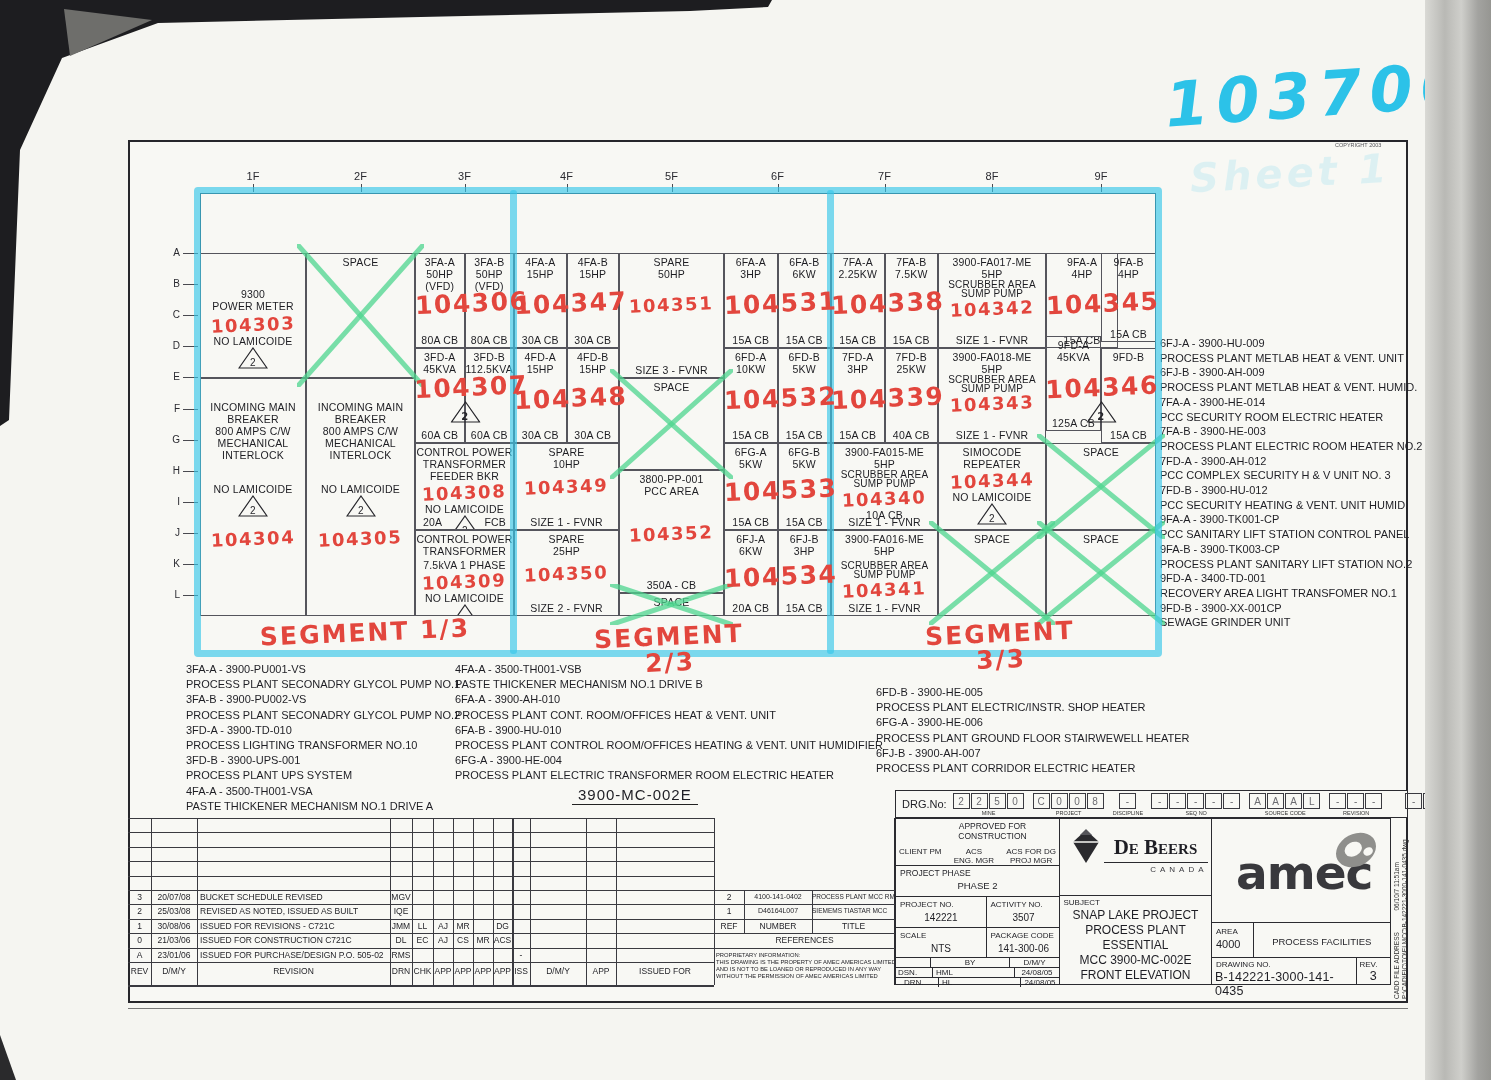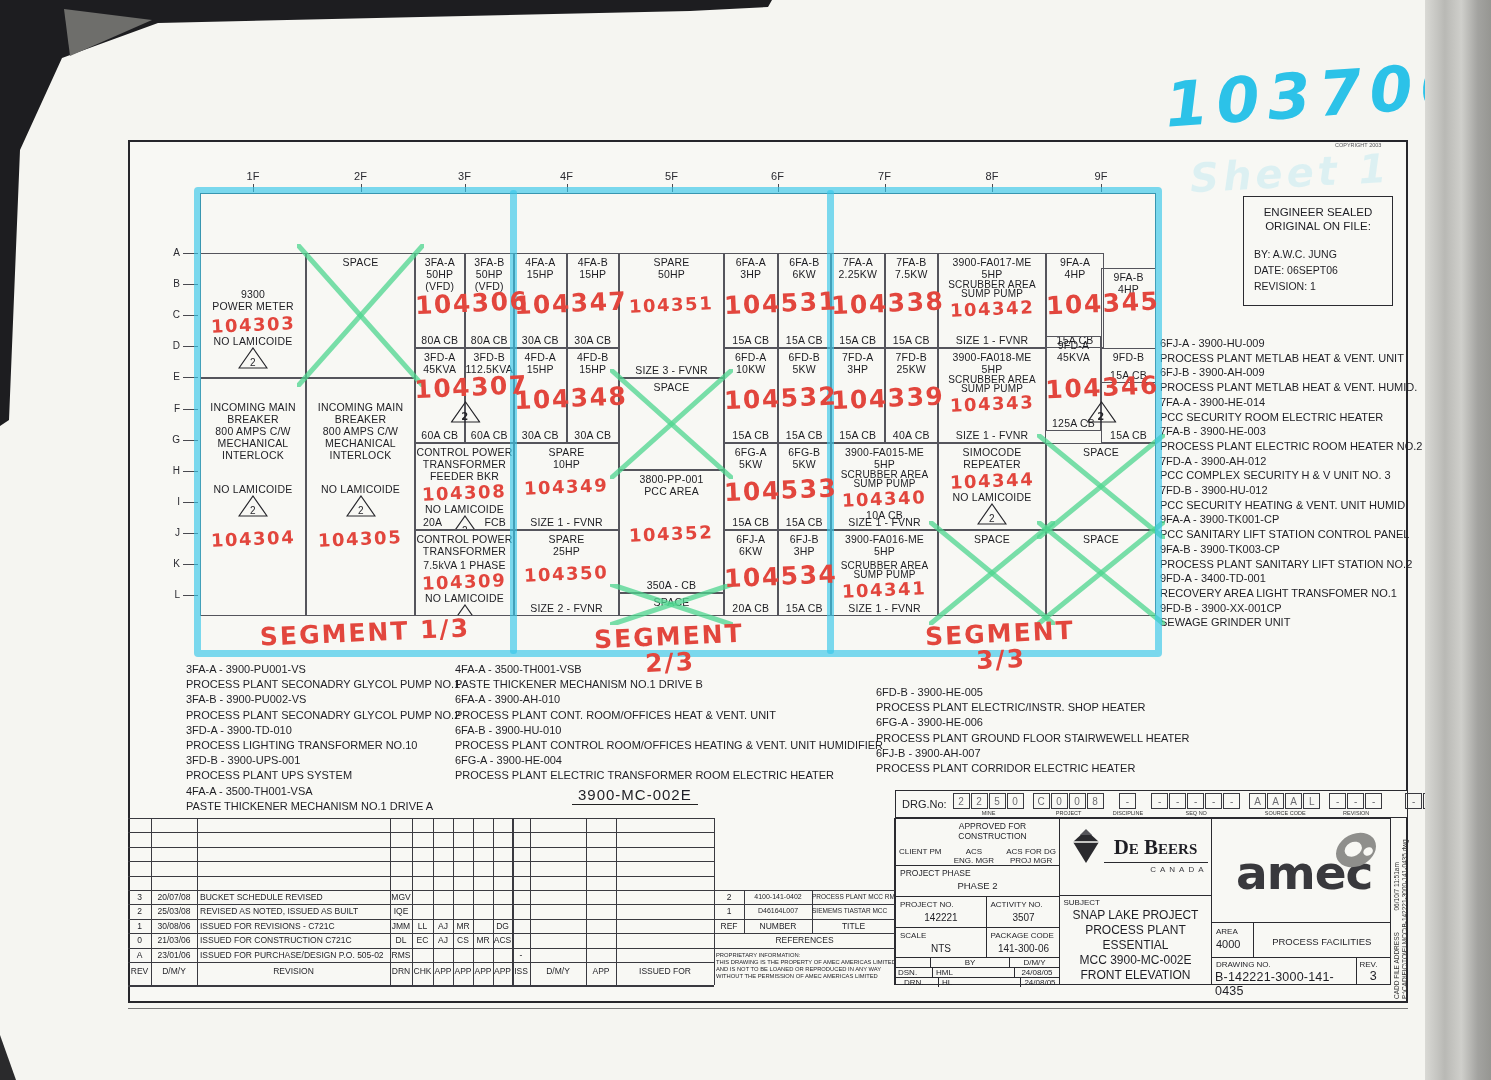--- a/index.html
+++ b/index.html
@@ -69,28 +69,20 @@
     <polygon points="0,45 0,0 16,45" fill="#2a2a2c"></polygon>
   </svg>
 
   <div class="stamp" style="left:1165px;top:58px;">103700</div>
   <div class="ghost" style="left:1190px;top:150px;">Sheet 1</div>
 
   <div class="dframe"></div>
   <div class="copyr" style="left:1335px;top:142px;">COPYRIGHT 2003</div>
   <div class="thin" style="left:128px;top:1008px;width:1280px;height:1px;background:#777;"></div>
 
-  <div class="sealbox">
-    <div class="c">ENGINEER SEALED</div>
-    <div class="c">ORIGINAL ON FILE:</div>
-    <div style="height:12px"></div>
-    <div class="l">BY: A.W.C. JUNG</div>
-    <div class="l">DATE: 06SEPT06</div>
-    <div class="l">REVISION: 1</div>
-  </div>
 
   <div class="abs" style="left:200px;top:193px;width:956px;height:423px;border:1.5px solid #3a3a40;box-sizing:border-box;z-index:2;"></div>
 
   <div class="seglab redh" style="left:255px;top:620px;width:220px;">SEGMENT 1/3</div>
   <div class="seglab redh" style="left:572px;top:624px;width:195px;">SEGMENT 2/3</div>
   <div class="seglab redh" style="left:898px;top:621px;width:205px;">SEGMENT 3/3</div>
 
   <div class="cyan" style="left:194px;top:187px;width:968px;height:470px;border:7px solid rgba(56,199,233,.66);border-radius:4px;box-sizing:border-box;"></div>
   <div class="cyan" style="left:510px;top:190px;width:7px;height:464px;background:rgba(56,199,233,.66);border-radius:3px;"></div>
   <div class="cyan" style="left:827px;top:190px;width:7px;height:464px;background:rgba(56,199,233,.66);border-radius:3px;"></div>
@@ -748,28 +740,28 @@
     </div>
     <div class="cell" style="left: 938px; top: 530px; width: 108px; height: 86px;">
       <div class="ct">
         <div class="t">SPACE</div>
       </div>
     </div>
     <svg width="126" height="104" class="gx" style="left: 929px; top: 521px;">
       <line x1="0" y1="0" x2="126" y2="104" stroke="rgba(77,214,143,.75)" stroke-width="5" stroke-linecap="round"></line>
       <line x1="126" y1="0" x2="0" y2="104" stroke="rgba(77,214,143,.75)" stroke-width="5" stroke-linecap="round"></line>
     </svg>
-    <div class="cell" style="left: 1046px; top: 253px; width: 58px; height: 95px;">
+    <div class="cell" style="left: 1046px; top: 253px; width: 72px; height: 95px;">
       <div class="ct">
         <div class="t">9FA-A</div>
         <div class="t">4HP</div>
       </div>
       <div class="bot">15A CB</div>
     </div>
-    <div class="cell" style="left: 1101px; top: 268px; width: 55px; height: 115px;">
+    <div class="cell" style="left: 1101px; top: 253px; width: 55px; height: 89px;">
       <div class="ct">
         <div class="t">9FA-B</div>
         <div class="t">4HP</div>
       </div>
       <div class="bot">15A CB</div>
     </div>
     <div class="cell" style="left: 1046px; top: 336px; width: 55px; height: 95px;">
       <div class="ct">
         <div class="t">9FD-A</div>
         <div class="t">45KVA</div>

